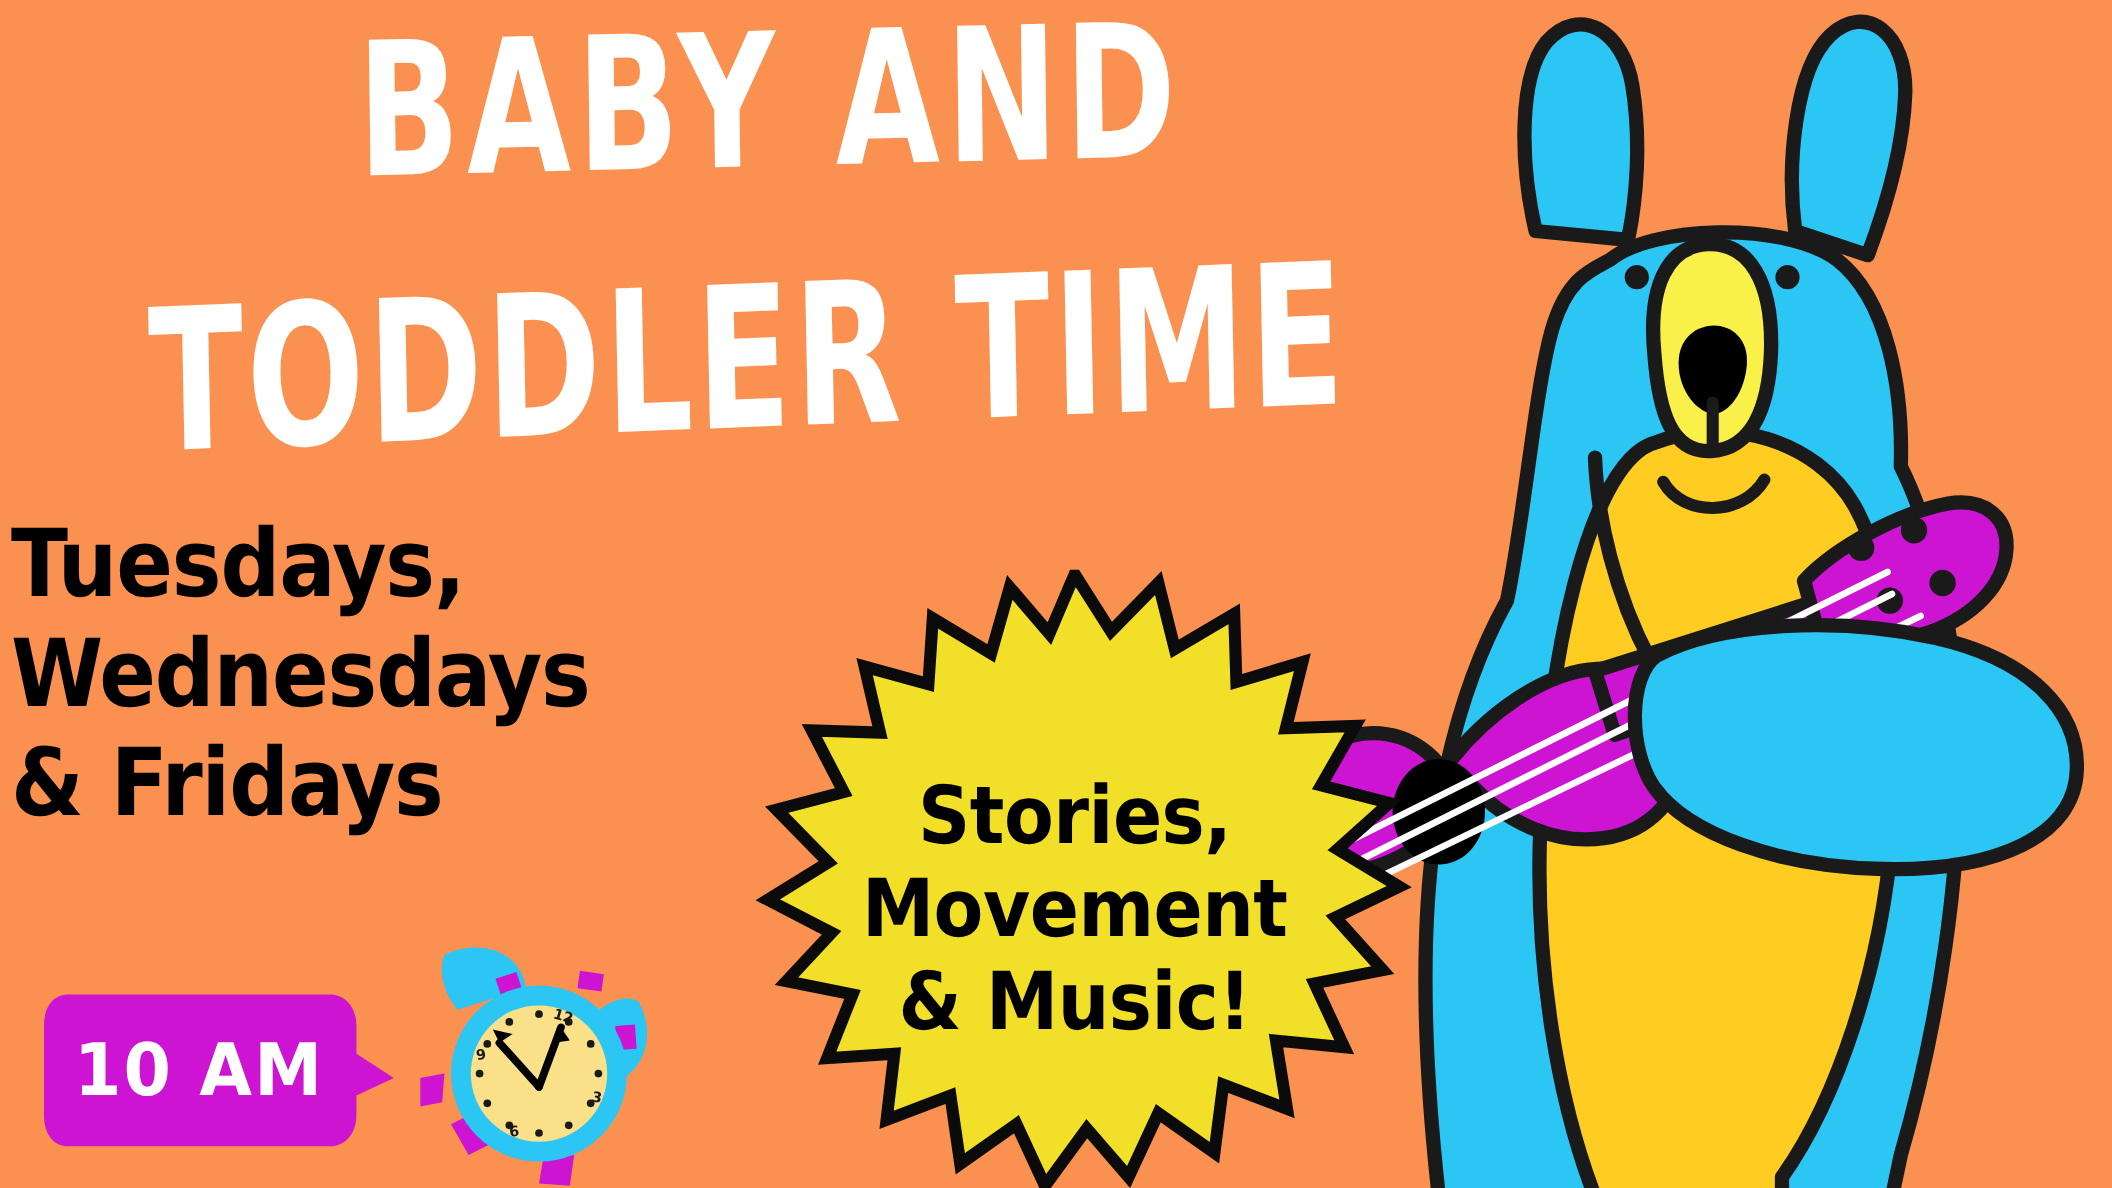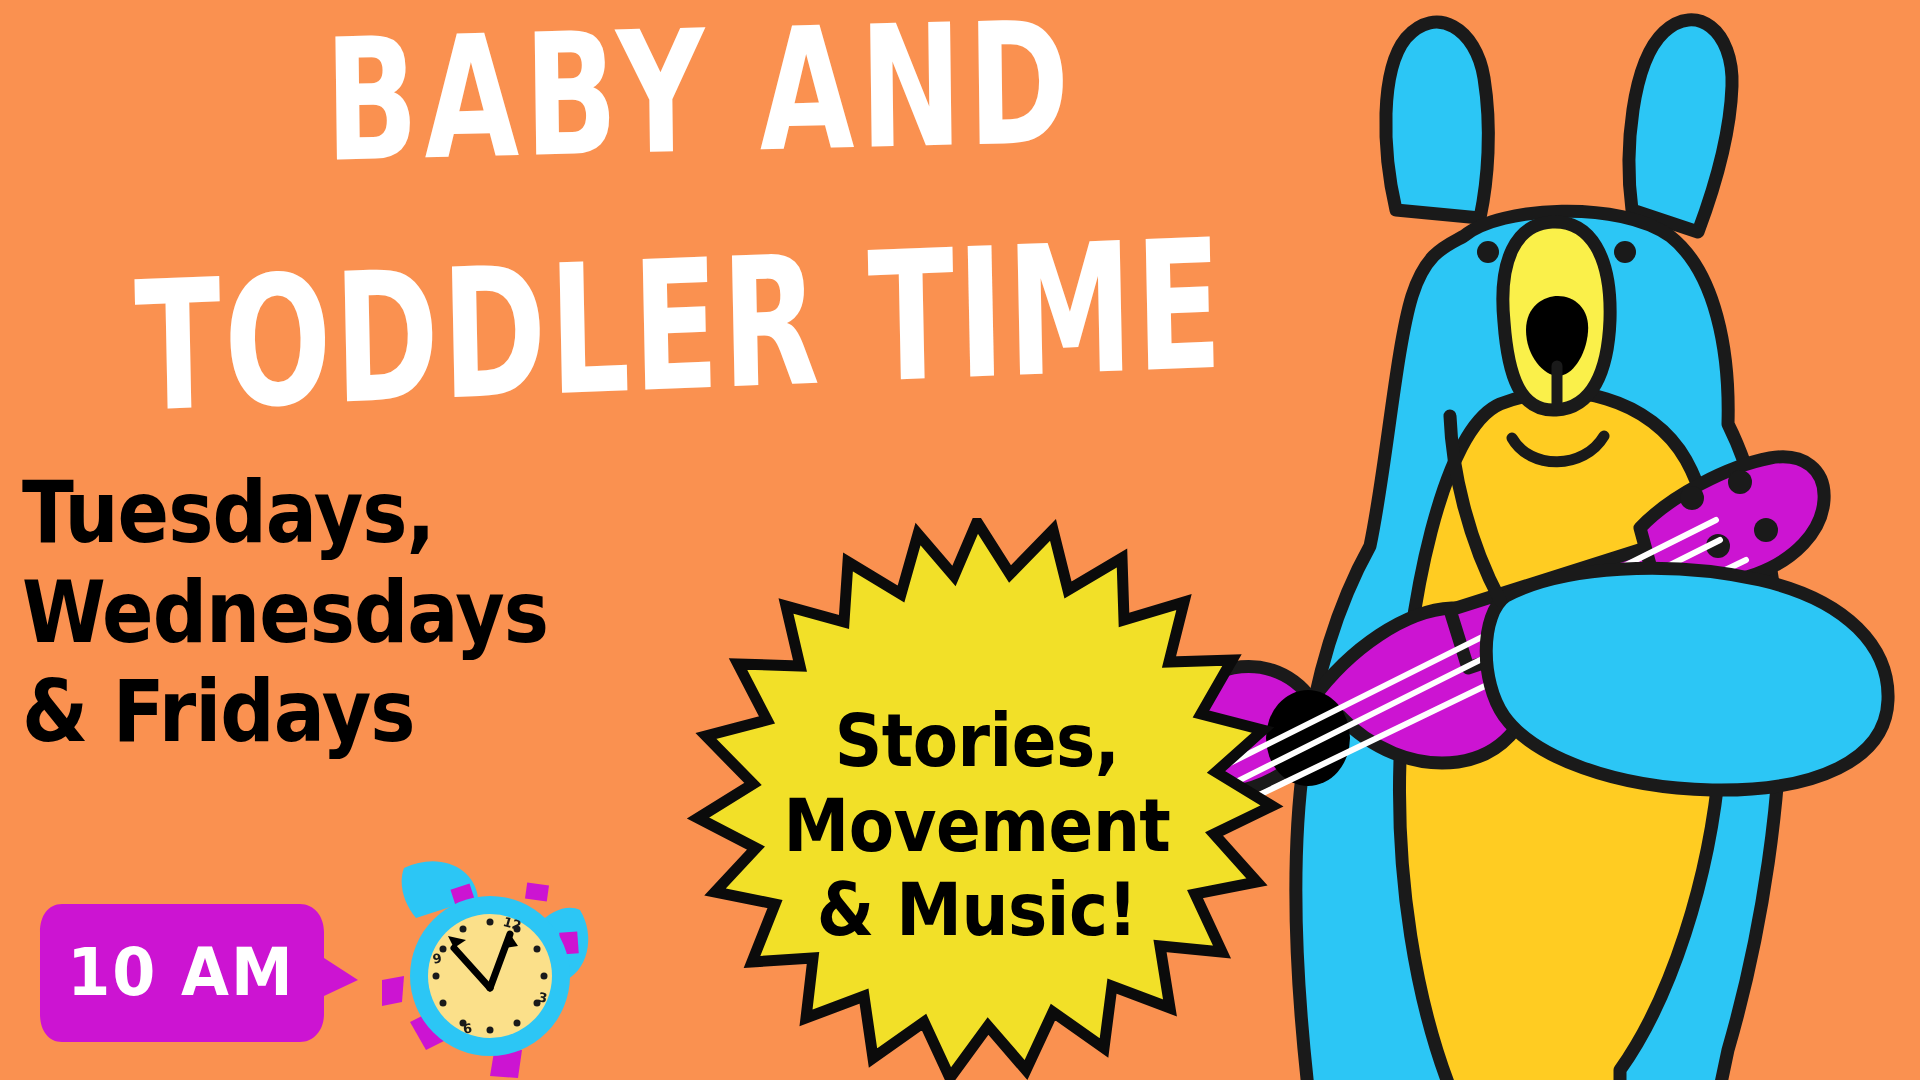--- a/index.html
+++ b/index.html
@@ -89,21 +89,21 @@
     letter-spacing: 3px;
     transform: scaleY(1.42) scaleX(1.0) rotate(-1.6deg);
     transform-origin: center center;
     margin-top: 108px;
     margin-left: 0px;
   }
 
   
   #days-block {
     position: absolute;
-    left: 22px;
+    left: 10px;
     top: 468px;
     width: 640px;
   }
   .day-line {
     color: #000000;
     font-family: "DejaVu Sans", sans-serif;
     font-weight: 700;
     font-size: 76px;
     line-height: 1.18;
     letter-spacing: -1px;

